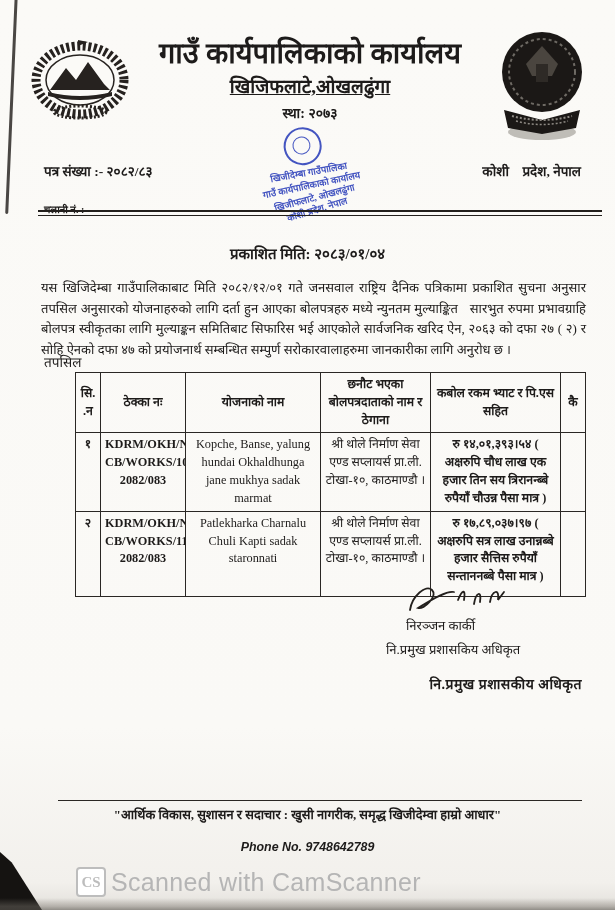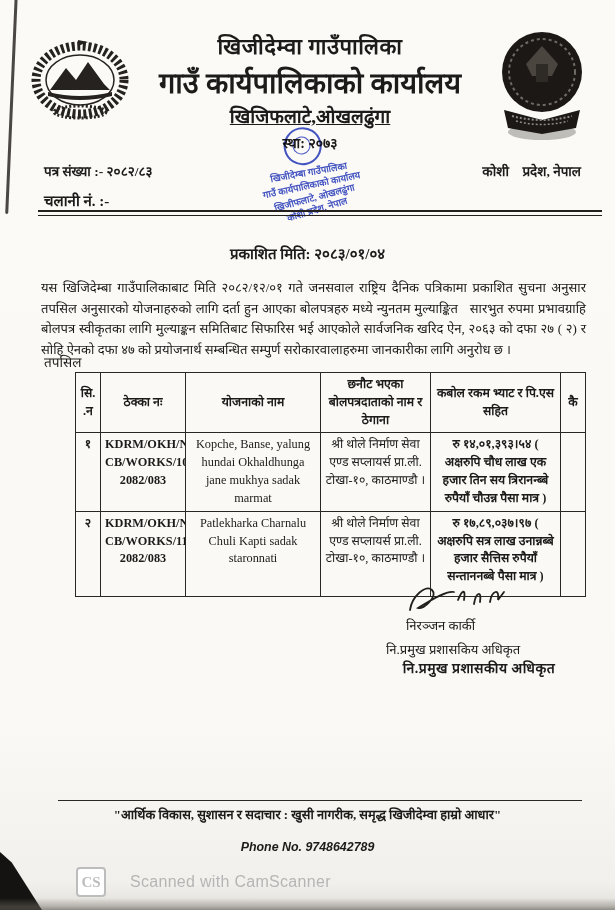--- a/index.html
+++ b/index.html
@@ -49,21 +49,21 @@
     border:1.5px solid #2b3fc0;border-radius:50%;
   }
   .stamp .sline{font-size:9.5px;font-weight:bold;line-height:1.35;white-space:nowrap;}
   .stamp .sl1{transform:rotate(3deg);margin-top:2px;}
   .stamp .sl2{transform:rotate(1deg);}
   .stamp .sl3{transform:rotate(-2deg);}
   .stamp .sl4{transform:rotate(-4deg);}
   
   .ref-left{position:absolute;left:44px;top:162px;font-size:13.5px;font-weight:bold;white-space:pre;}
   .ref-right{position:absolute;right:34px;top:162px;font-size:13.5px;font-weight:bold;white-space:pre;}
-  .dispatch{position:absolute;left:44px;top:190px;font-size:15px;font-weight:bold;font-family:Liberation Serif, serif;}
+  .dispatch{position:absolute;left:44px;top:202px;font-size:10px;font-weight:bold;font-family:Liberation Serif, serif;}
   .rule-double{
     position:absolute;left:38px;top:210px;width:564px;height:3px;
     border-top:2.5px solid #23201d;border-bottom:1px solid #23201d;
   }
   .doc-title{
     position:absolute;left:0;top:218px;width:615px;text-align:center;
   }
   .doc-title span{
     font-size:17px;font-weight:bold;border-bottom:1.8px solid #23201d;padding:0 4px 1px;
   }
@@ -87,36 +87,36 @@
   table.main th{font-weight:bold;vertical-align:middle;}
   td.amount,th{font-weight:bold;}
   td.plain{font-weight:normal;}
   tr.r1 td{height:68px;}
   tr.r2 td{height:78px;}
   
   .sig-block{position:absolute;left:372px;top:580px;width:210px;text-align:center;}
   .sig-svg{display:block;margin:0 0 0 30px;}
   .sig-name{font-size:13px;margin-top:-4px;text-align:left;padding-left:34px;}
   .sig-desg{font-size:13px;margin-top:6px;text-align:left;padding-left:14px;}
-  .sig-desg2{font-size:14px;font-weight:bold;margin-top:0;text-align:center;padding-left:4px;letter-spacing:.5px;}
+  .sig-desg2{font-size:14px;font-weight:bold;margin-top:16px;text-align:right;padding-left:4px;letter-spacing:.5px;}
   
   .foot-rule{position:absolute;left:58px;top:800px;width:524px;border-top:1.6px solid #2a2724;}
   .motto{position:absolute;left:0;top:805px;width:615px;text-align:center;font-size:12.8px;font-weight:bold;}
   .email-line{position:absolute;left:0;top:823px;width:615px;text-align:center;font-size:12.4px;font-weight:bold;font-style:italic;font-family:"Liberation Sans","DejaVu Sans",sans-serif;}
   .phone-line{position:absolute;left:0;top:840px;width:615px;text-align:center;font-size:12.4px;font-weight:bold;font-style:italic;font-family:"Liberation Sans","DejaVu Sans",sans-serif;}
   
   .cs-bar{position:absolute;left:0;top:862px;width:615px;height:40px;display:flex;align-items:center;}
   .cs-logo{
     margin-left:76px;width:26px;height:26px;border:2.5px solid #bdbdbd;border-radius:4px;
     color:#bdbdbd;font-family:Liberation Serif, serif;
     font-weight:bold;font-size:15px;display:flex;align-items:center;justify-content:center;
     background:#fff;
   }
   .cs-text{
-    margin-left:24px;color:#b5b5b5;font-size:16px;
+    margin-left:5px;color:#b5b5b5;font-size:25px;
     font-family:"Liberation Sans","DejaVu Sans",sans-serif;letter-spacing:.3px;
   }
 </style>
 </head>
 <body>
 
 <div class="page">
 
   <div class="edge-line-left"></div>
 
@@ -138,21 +138,20 @@
       <circle cx="56" cy="48" r="33" fill="none" stroke="#6e6a64" stroke-width="2" stroke-dasharray="3 3"></circle>
       <path d="M40 40 L56 22 L72 40 L66 52 L46 52 Z" fill="#4a453f"></path>
       <rect x="50" y="40" width="12" height="18" fill="#2e2a26"></rect>
       <path d="M18 86 L56 96 L94 86 L90 104 L56 110 L22 104 Z" fill="#1b1816"></path>
       <path d="M26 92 Q56 100 86 92" stroke="#8e8a84" stroke-width="2" fill="none" stroke-dasharray="2 2"></path>
       <path d="M30 97 Q56 104 82 97" stroke="#8e8a84" stroke-width="1.5" fill="none" stroke-dasharray="2 2"></path>
     </svg>
   </div>
 
   <div class="hdr">
-    <div class="l1">खिजीदेम्वा गाउँपालिका</div>
     <div class="l2">गाउँ कार्यपालिकाको कार्यालय</div>
     <div class="l3">खिजिफलाटे,ओखलढुंगा</div>
     <div class="l4">स्था: २०७३</div>
   </div>
 
   <div class="stamp">
     <div class="ring"></div>
     <div class="sline sl1">खिजीदेम्बा गाउँपालिका</div>
     <div class="sline sl2">गाउँ कार्यपालिकाको कार्यालय</div>
     <div class="sline sl3">खिजीफलाटे, ओखलढुंगा</div>

